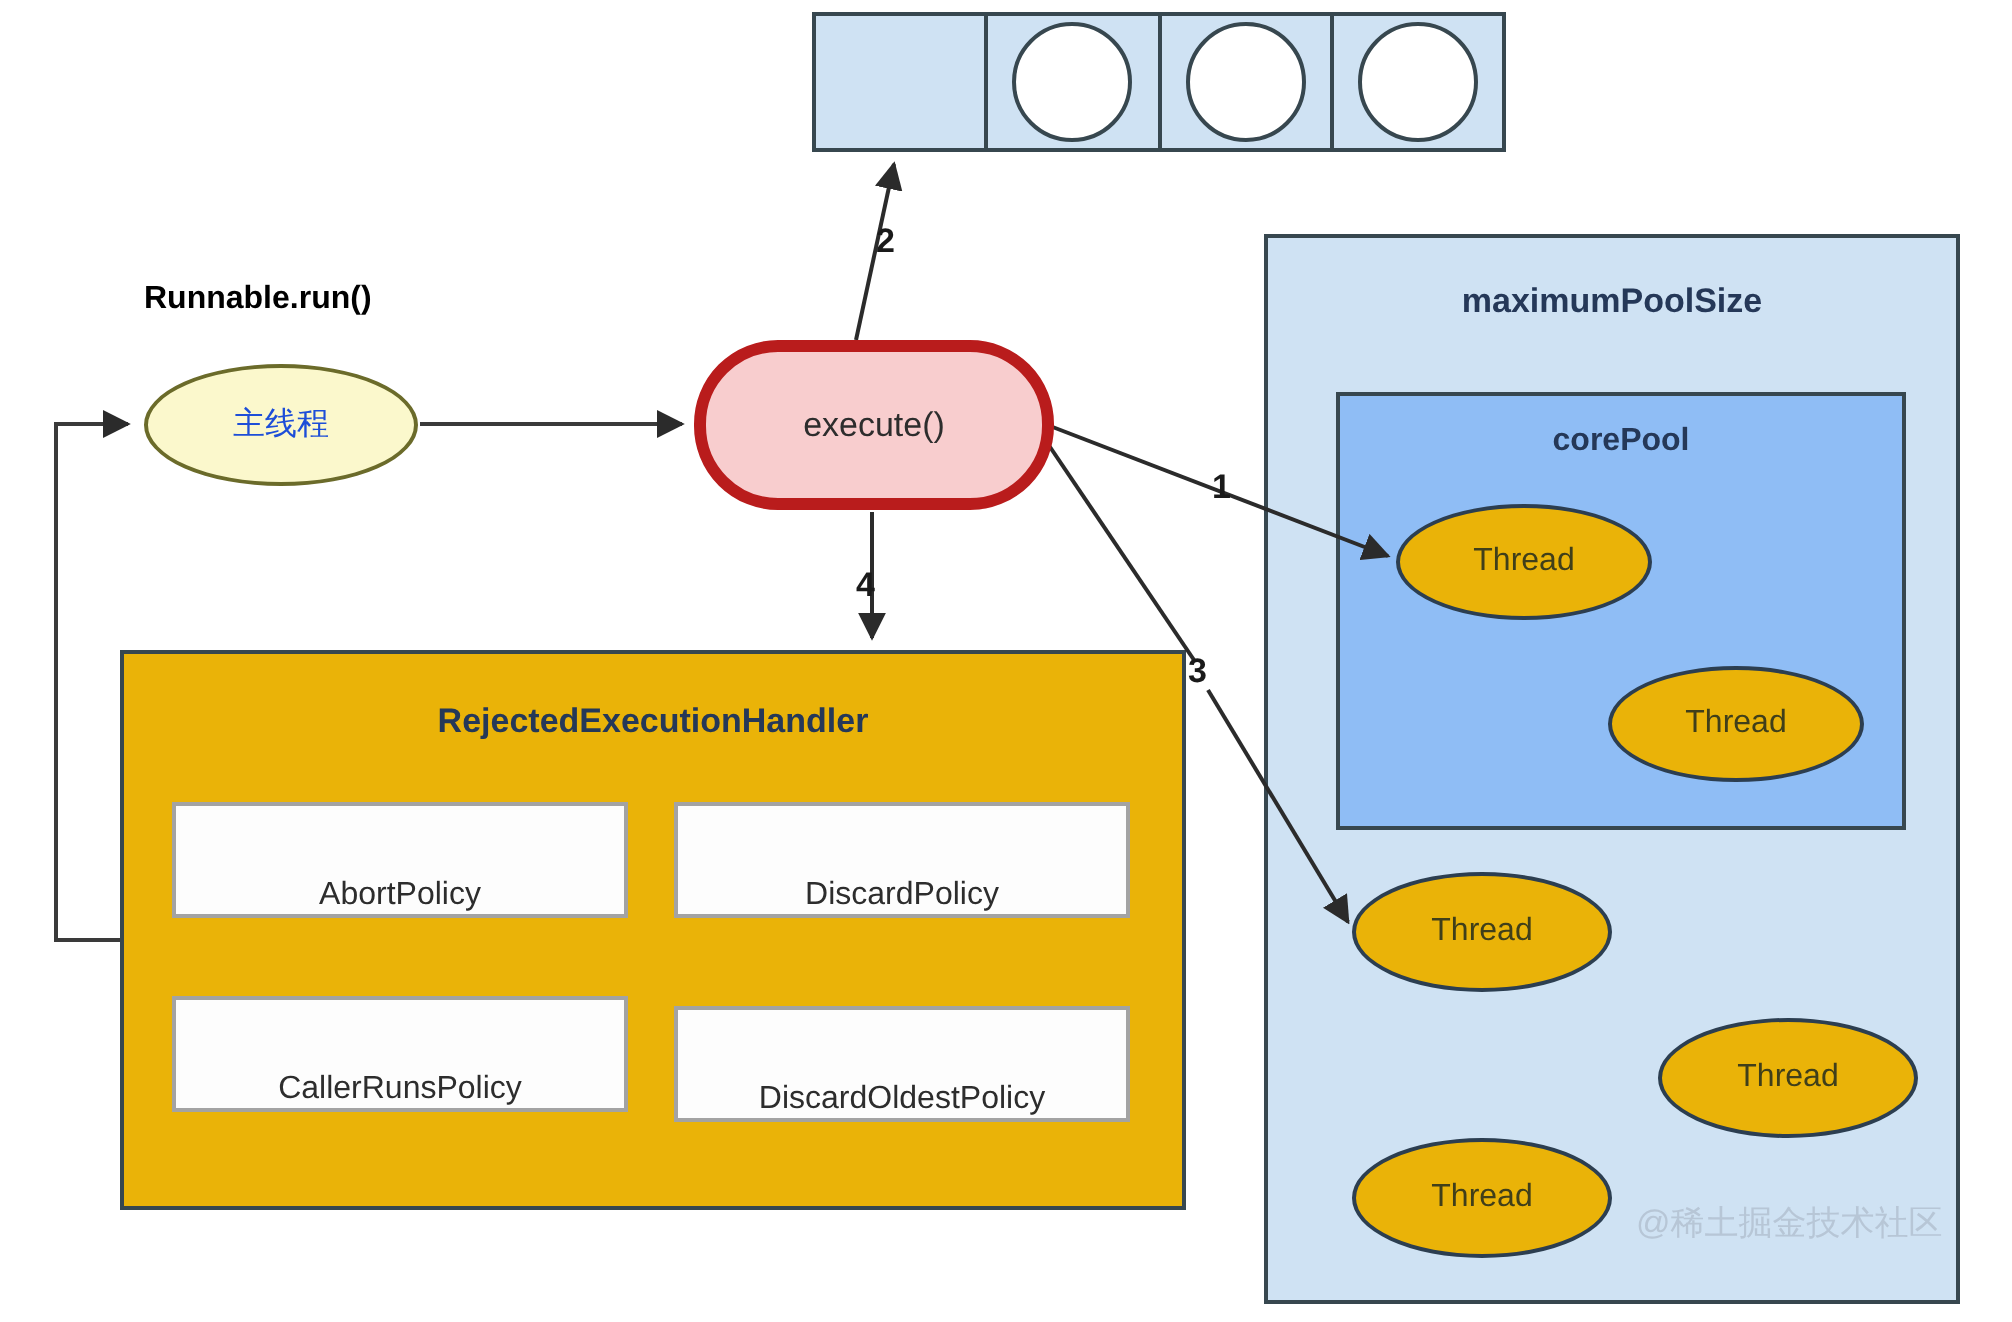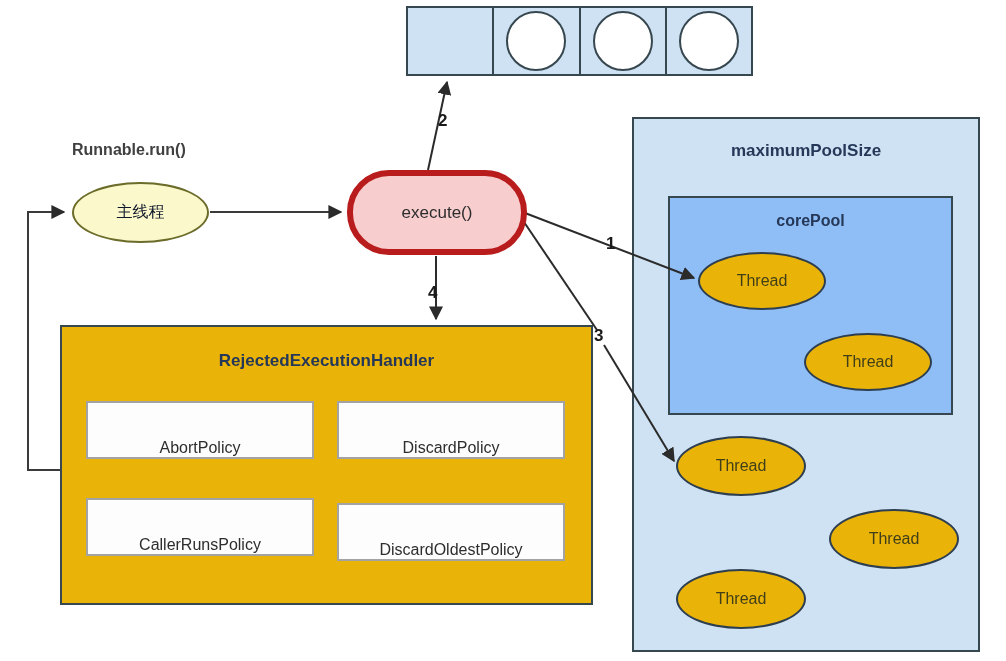--- a/index.html
+++ b/index.html
@@ -122,29 +122,29 @@
     left: 72px;
     top: 182px;
     width: 137px;
     height: 61px;
     background: #fbf8cc;
     border: 2px solid #6b6b2a;
     z-index: 6;
   }
   .main-thread span {
     font-size: 16px;
-    color: #0f172a;
+    color: #1d4ed8;
   }
   .runnable-label {
     position: absolute;
     left: 72px;
     top: 141px;
     font-size: 16px;
     font-weight: bold;
-    color: #404040;
+    color: #000000;
     z-index: 6;
   }
 
   
   .execute-node {
     left: 347px;
     top: 170px;
     width: 180px;
     height: 85px;
     background: #f8cdce;
@@ -306,14 +306,15 @@
 
     <path d="M 524 222 L 597 330" fill="none" stroke="#2b2b2b" stroke-width="2"></path>
     <path d="M 604 345 L 674 461" fill="none" stroke="#2b2b2b" stroke-width="2" marker-end="url(#arrow)"></path>
   </svg>
 
   <div class="edge-label" style="left:438px; top:111px;">2</div>
   <div class="edge-label" style="left:428px; top:283px;">4</div>
   <div class="edge-label" style="left:606px; top:234px;">1</div>
   <div class="edge-label" style="left:594px; top:326px;">3</div>
 
+  <div class="watermark">@稀土掘金技术社区</div>
 
 </div>
 
 </body></html>

